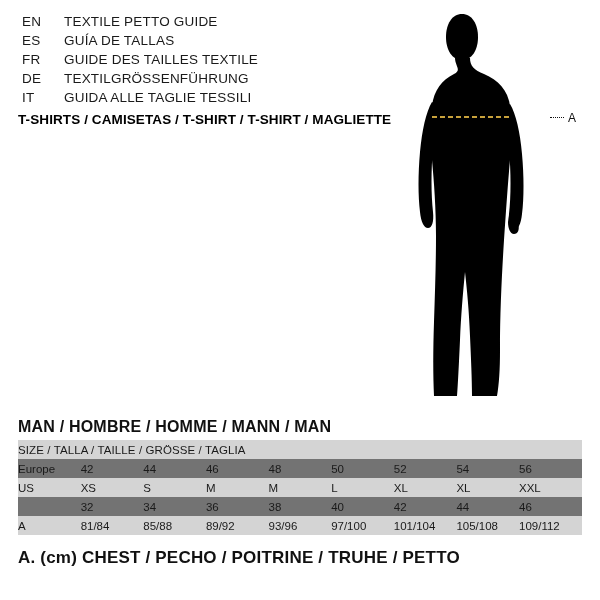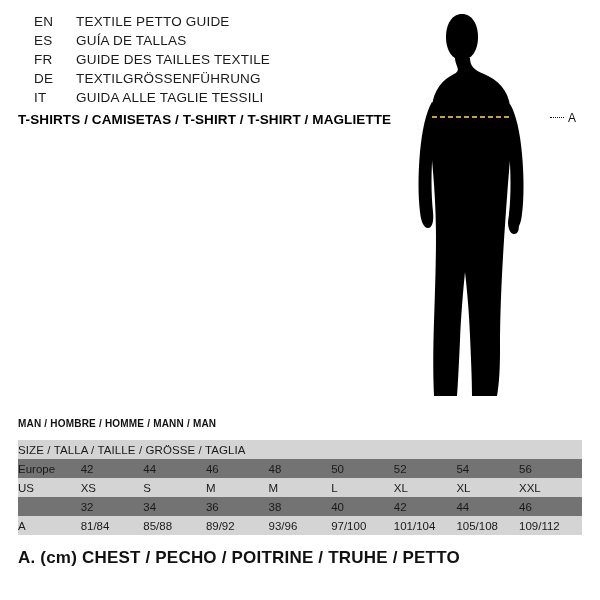--- a/index.html
+++ b/index.html
@@ -16,21 +16,21 @@
   }
   .page {
     position: relative;
     width: 600px;
     height: 600px;
   }
 
   
   .lang-block {
     position: absolute;
-    left: 34px;
+    left: 22px;
     top: 14px;
     width: 340px;
   }
   .lang-row {
     display: flex;
     align-items: baseline;
     height: 19px;
     font-size: 13.5px;
     letter-spacing: 0.2px;
   }
@@ -84,21 +84,21 @@
     top: 107px;
     width: 14px;
     border-top: 1.5px dotted #111;
   }
 
   
   .man-heading {
     position: absolute;
     left: 18px;
     top: 418px;
-    font-size: 10px;
+    font-size: 16px;
     font-weight: bold;
     letter-spacing: 0.2px;
     color: #111;
   }
 
   
   .size-table {
     position: absolute;
     left: 18px;
     top: 440px;

